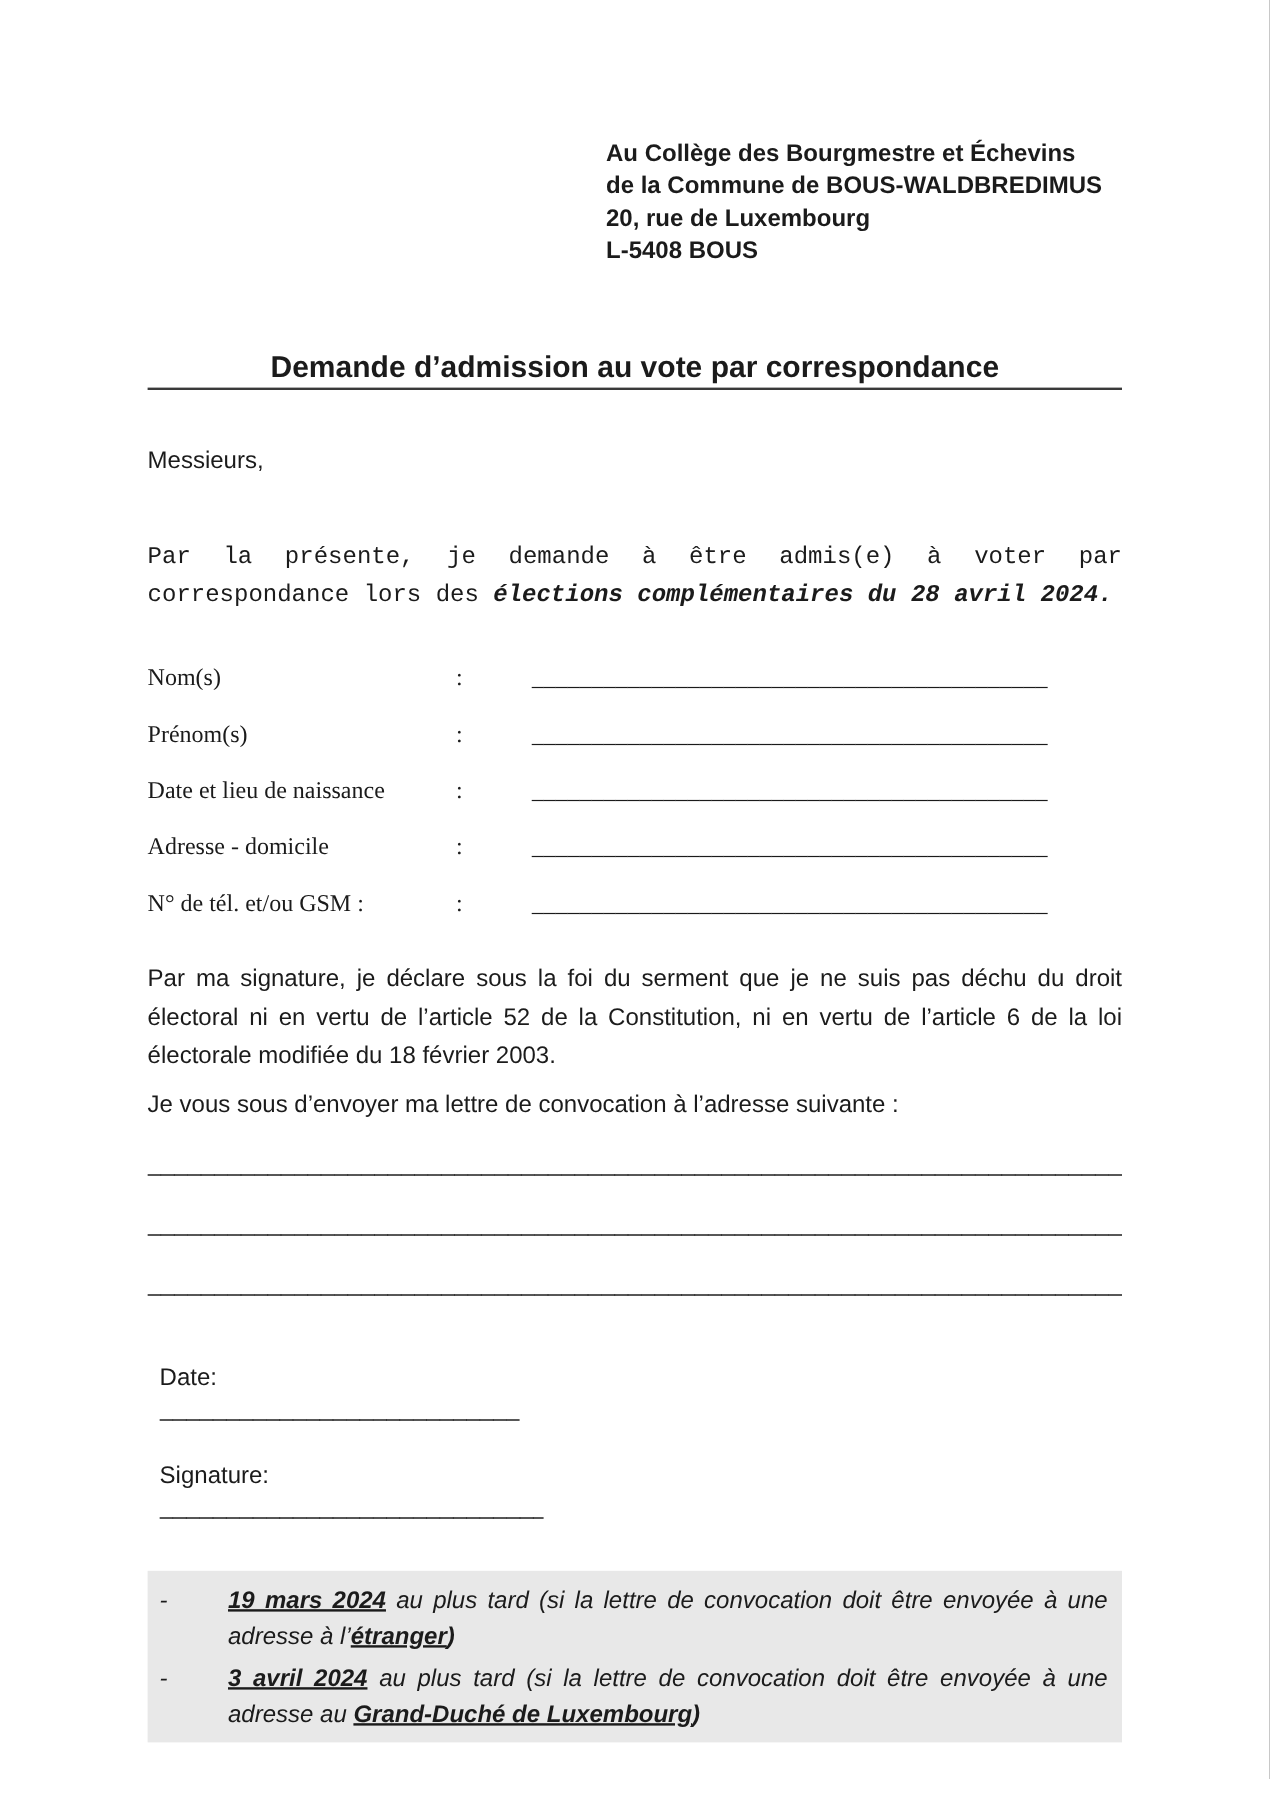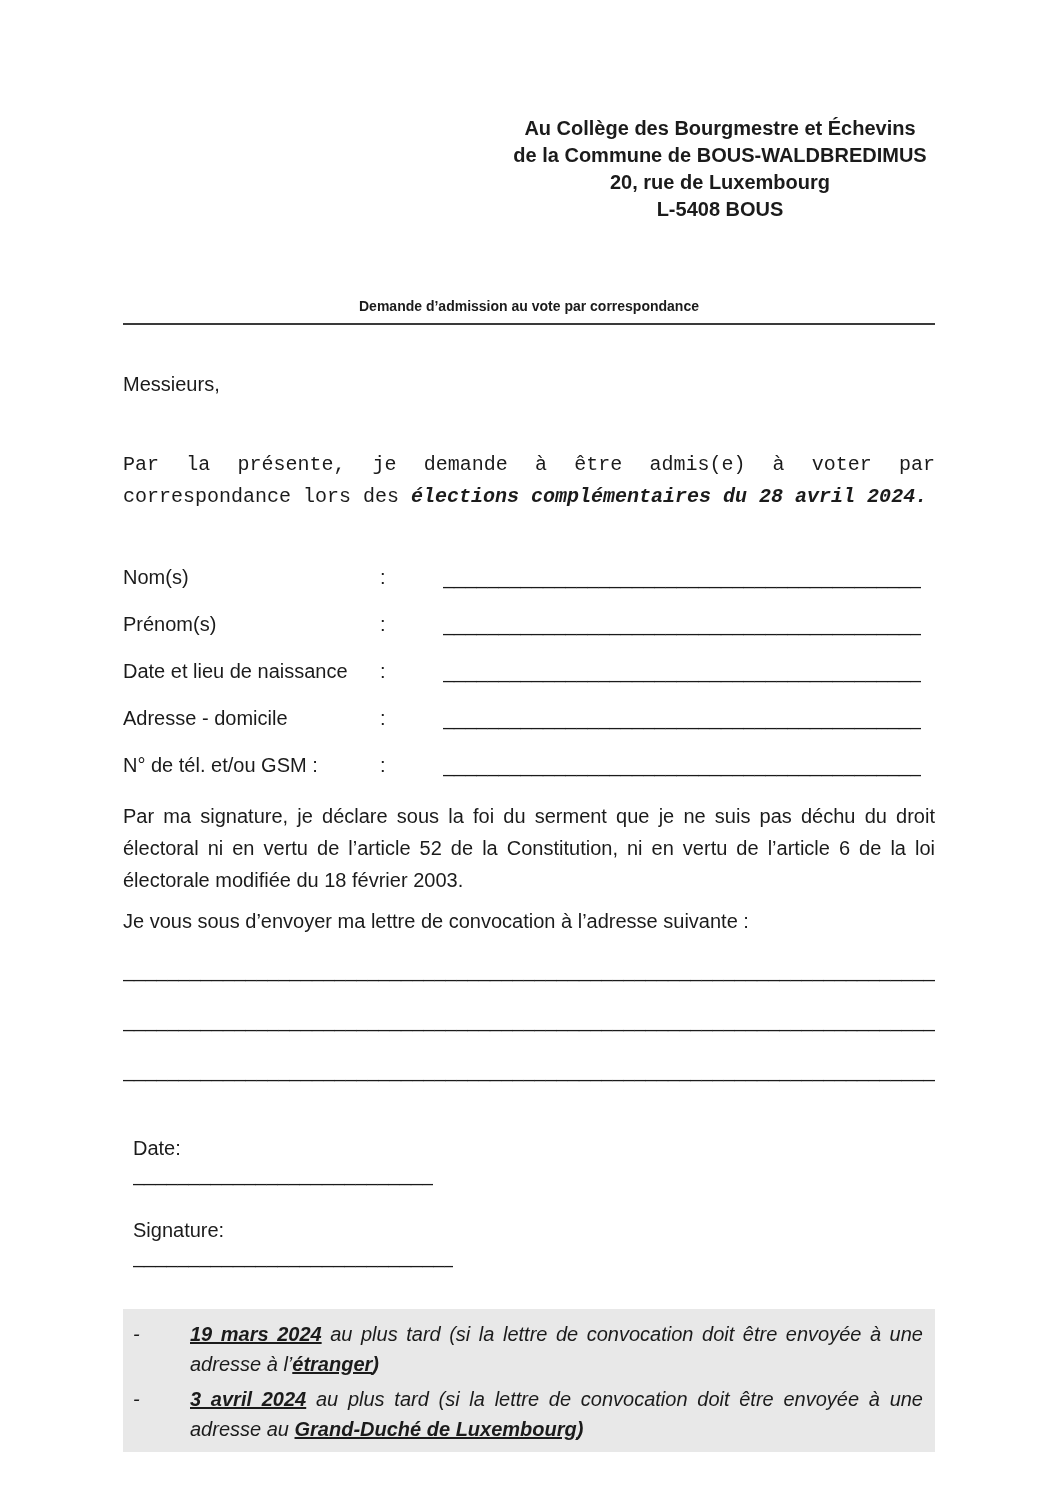--- a/index.html
+++ b/index.html
@@ -20,28 +20,27 @@
   }
   .content {
     padding: 115px 123px 0 123px;
   }
 
   
   .recipient {
     margin-left: 382px;
     font-weight: 700;
     line-height: 27px;
-    text-align: center;
   }
 
   
   .title {
     margin: 70px 0 0 0;
     text-align: center;
-    font-size: 14px;
+    font-size: 25px;
     font-weight: 700;
     line-height: 26px;
   }
   .title-rule {
     border: none;
     border-top: 2px solid #3a3a3a;
     margin: 4px 0 0 0;
   }
 
   
@@ -55,22 +54,23 @@
     text-align: justify;
     font-family: Liberation Mono, monospace;
   }
   .bold-italic { font-weight: 700; font-style: italic; }
 
   
   .fields { margin-top: 40px; }
   .field-row {
     display: flex;
     height: 47px;
-    align-items: center;
+    align-items: flex-start;
     line-height: 24px;
+    font-family: Liberation Serif, serif;
   }
   .field-label { width: 257px; flex: 0 0 257px; }
   .field-colon { width: 63px; flex: 0 0 63px; }
   .field-line {
     flex: 1;
     white-space: nowrap;
     overflow: hidden;
     max-width: 478px;
   }
 

